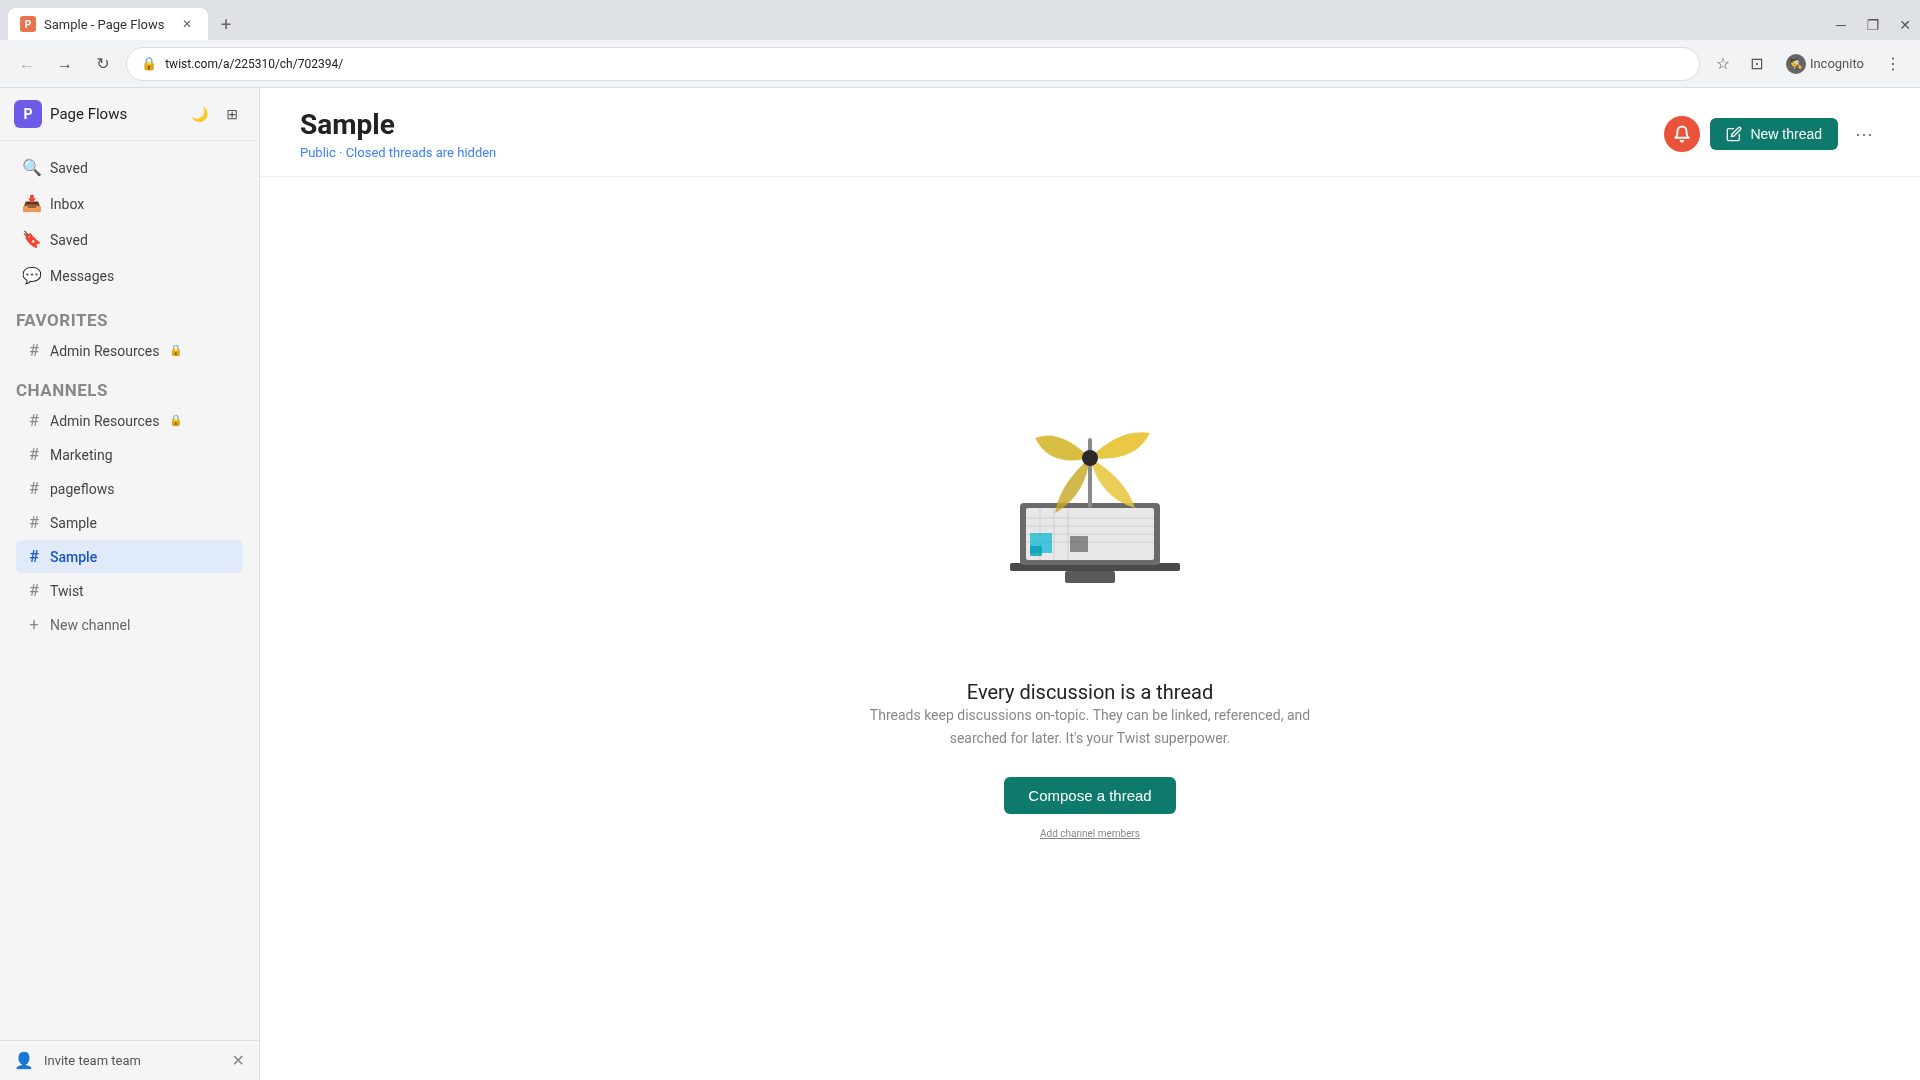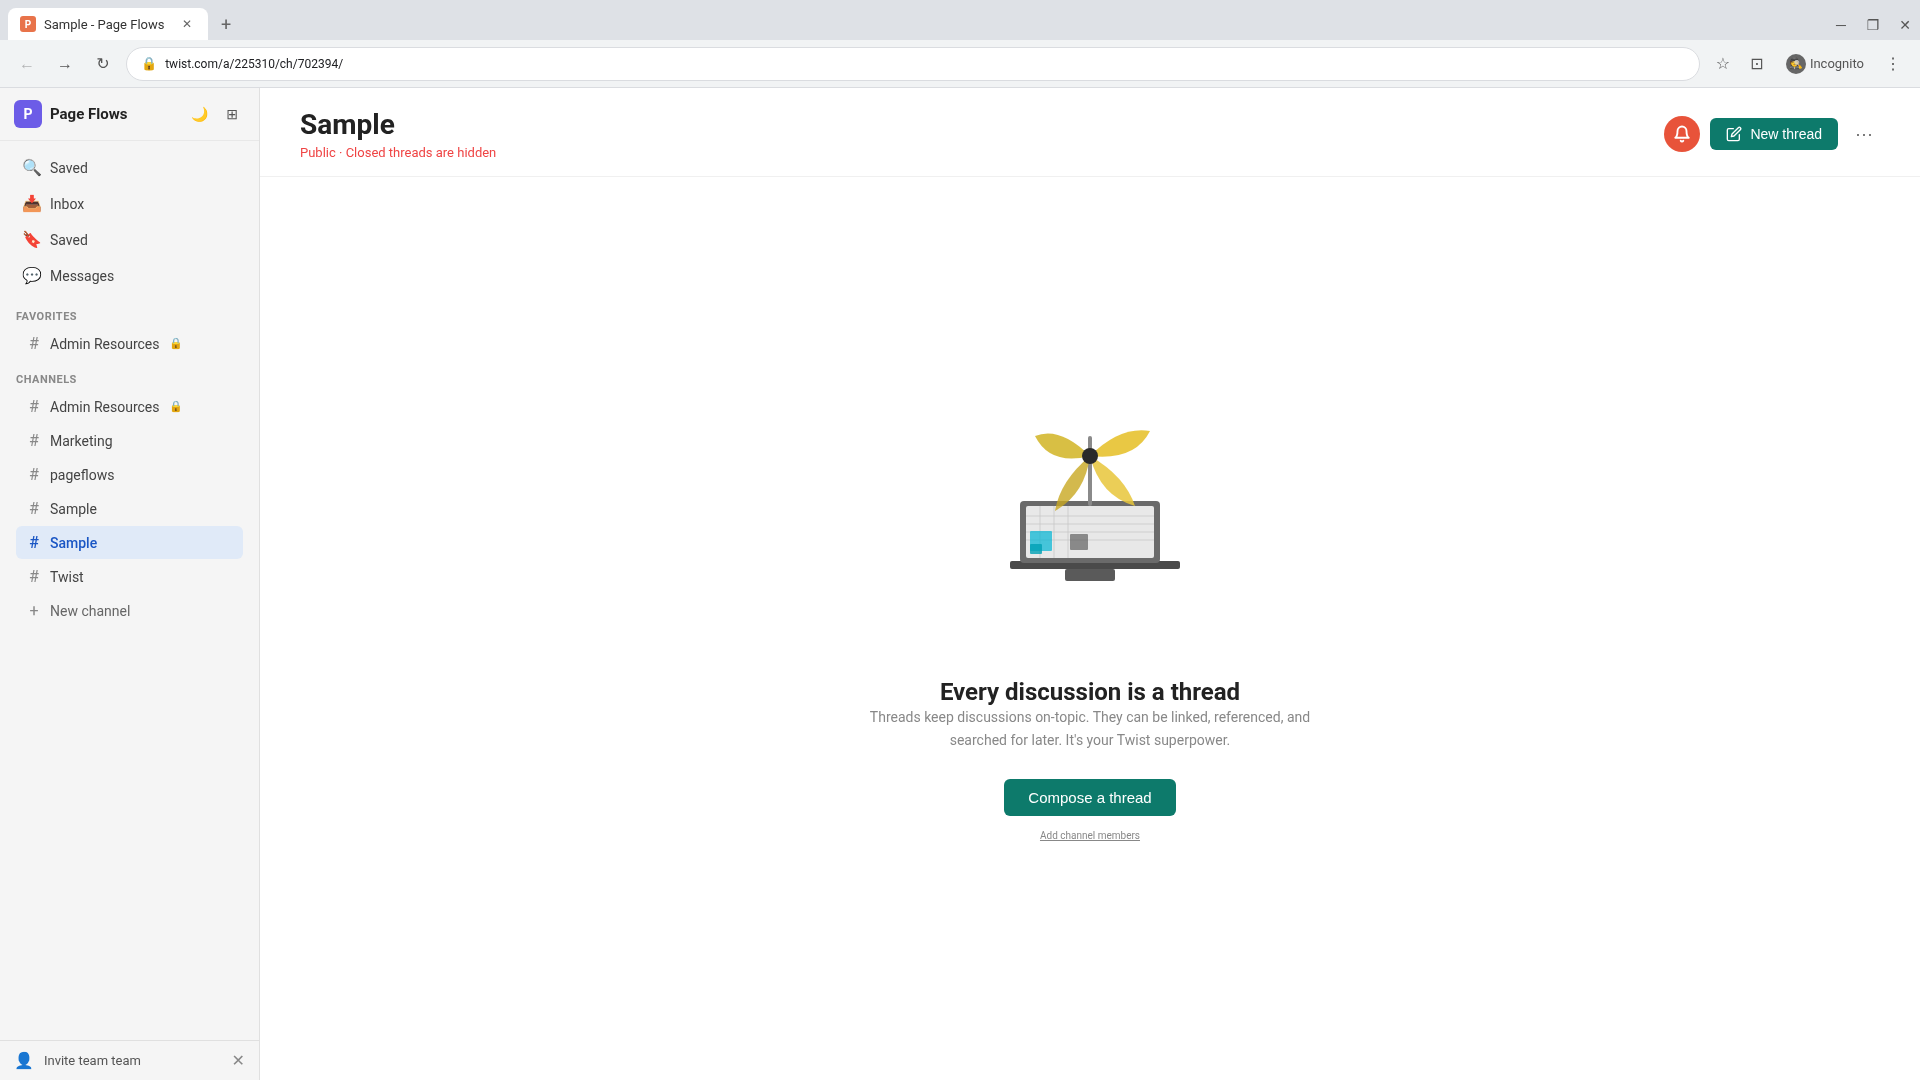--- a/index.html
+++ b/index.html
@@ -191,21 +191,21 @@
       display: flex;
       align-items: center;
       justify-content: center;
       color: white;
       font-size: 14px;
       font-weight: bold;
       flex-shrink: 0;
     }
     .workspace-name {
       font-size: 15px;
-      font-weight: 700;
+      font-weight: 400;
       color: #222;
       flex: 1;
     }
     .sidebar-header-icons {
       display: flex;
       gap: 6px;
       align-items: center;
     }
     .sidebar-icon-btn {
       width: 26px;
@@ -234,21 +234,21 @@
       margin: 1px 6px;
       color: #444;
       font-size: 14px;
     }
     .sidebar-nav-item .nav-icon { font-size: 16px; color: #666; width: 18px; text-align: center; }
 
     .sidebar-section {
       padding: 8px 16px 4px;
     }
     .sidebar-section-title {
-      font-size: 11px;
+      font-size: 17px;
       font-weight: 700;
       text-transform: uppercase;
       color: #888;
       letter-spacing: 0.5px;
       margin-bottom: 4px;
     }
     .sidebar-channel-item {
       display: flex;
       align-items: center;
       padding: 7px 10px;
@@ -322,21 +322,21 @@
     }
     .channel-title-area { flex: 1; }
     .channel-title {
       font-size: 28px;
       font-weight: 700;
       color: #222;
       margin-bottom: 4px;
     }
     .channel-subtitle {
       font-size: 13px;
-      color: #ef4444;
+      color: #3b82f6;
     }
     .channel-header-actions {
       display: flex;
       align-items: center;
       gap: 10px;
     }
     .notification-btn {
       width: 36px;
       height: 36px;
       border-radius: 50%;
@@ -395,22 +395,22 @@
 
     
     .pinwheel-container {
       width: 220px;
       height: 230px;
       position: relative;
       margin-bottom: 32px;
     }
 
     .empty-title {
-      font-size: 24px;
-      font-weight: 700;
+      font-size: 20px;
+      font-weight: 400;
       color: #222;
       margin-bottom: 0;
     }
     .empty-description {
       font-size: 14px;
       color: #888;
       line-height: 1.6;
       margin-bottom: 28px;
     }
     .compose-thread-btn {

